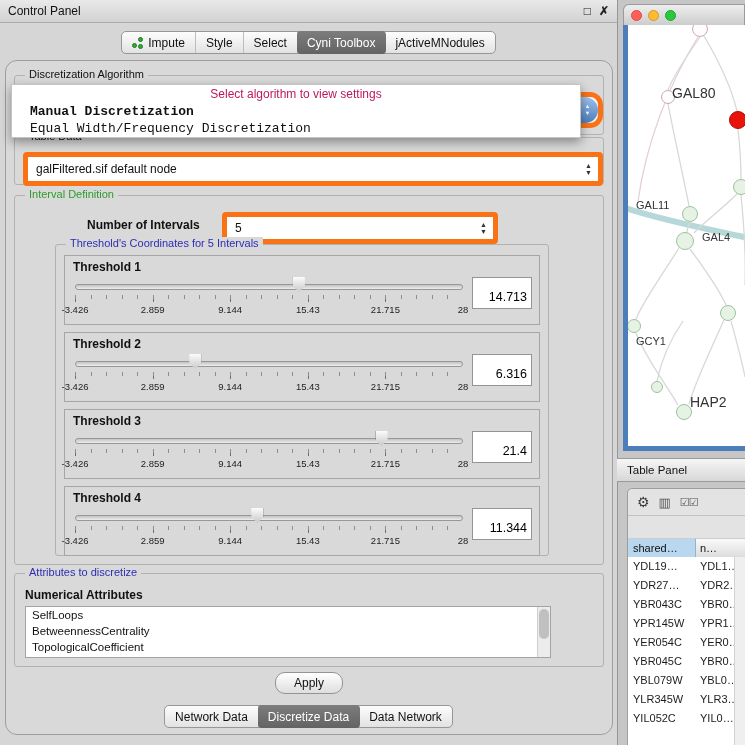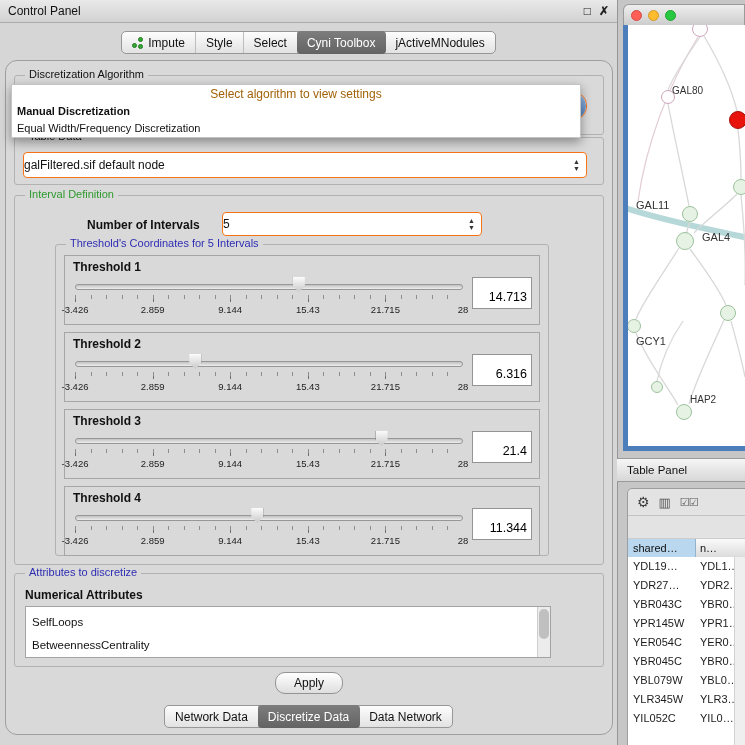--- a/index.html
+++ b/index.html
@@ -28,35 +28,35 @@
   .main-panel{position:absolute;left:5px;top:60px;width:606px;height:673px;background:#d9d9d9;
               border:1px solid #9e9e9e;border-radius:12px;}
 
   
   .group{position:absolute;border:1px solid #b2b2b2;border-radius:3px;}
   .group-label{position:absolute;top:-8px;left:10px;background:#d9d9d9;padding:0 4px;font-size:11px;white-space:nowrap;}
   .lbl-green{color:#2e9b2e;}
   .lbl-blue{color:#2d2db4;}
 
   
-  .combo{position:absolute;background:#fff;border:1px solid #f97316;border-radius:4px;
-         font-size:12px;line-height:22px;overflow:hidden;white-space:nowrap;}
+  .combo{position:absolute;background:#fff;border:5px solid #f97316;border-radius:4px;
+         font-size:12px;line-height:22px;padding-left:8px;overflow:hidden;white-space:nowrap;}
   .stepper{position:absolute;right:3px;top:50%;transform:translateY(-50%);width:13px;height:18px;
            display:flex;flex-direction:column;align-items:center;justify-content:center;
            font-size:7px;line-height:7px;color:#333;}
   .combo.round{border-radius:13px;background:linear-gradient(#ffffff,#ececec);}
   .capsule{position:absolute;right:0;top:0;bottom:0;width:21px;border-radius:0 13px 13px 0;
            background:linear-gradient(#9ec1ee,#4d7ebc);display:flex;flex-direction:column;
            align-items:center;justify-content:center;color:#fff;font-size:7px;line-height:7px;}
 
   
   .popup{position:absolute;left:5px;top:23px;width:568px;height:52px;background:#fff;
          border:1px solid #c4c4c4;box-shadow:0 4px 10px rgba(0,0,0,.38);z-index:10;}
-  .popup .placeholder{height:18px;line-height:18px;text-align:center;color:#a16207;font-size:12px;}
-  .popup .opt{height:17px;line-height:17px;padding-left:5px;font-size:11px;color:#111;}
+  .popup .placeholder{height:18px;line-height:18px;text-align:center;color:#be185d;font-size:12px;}
+  .popup .opt{height:17px;line-height:17px;padding-left:18px;font-size:13px;color:#111;font-family:Liberation Mono, monospace;}
   .popup .opt.bold{font-weight:bold;}
 
   
   .th-row{position:relative;height:68px;margin:7px 8px;border:1px solid #a6a6a6;background:#d9d9d9;}
   .th-label{position:absolute;left:8px;top:4px;font-size:12px;font-weight:bold;}
   .slider{position:absolute;left:10px;right:76px;top:20px;height:42px;}
   .track{position:absolute;left:0;right:0;top:8px;height:4px;border:1px solid #979797;border-radius:3px;
          background:linear-gradient(#c2c2c2,#ededed);}
   .ticks-minor{position:absolute;left:0;right:0;top:19px;height:4px;
     background:repeating-linear-gradient(90deg,#8d8d8d 0,#8d8d8d 1px,transparent 1px,transparent 4%);}
@@ -66,21 +66,21 @@
          background:linear-gradient(#fbfbfb,#c9c9c9);outline:1px solid #8a8a8a;
          clip-path:polygon(0 0,100% 0,100% 60%,50% 100%,0 60%);}
   .scale{position:absolute;left:0;right:0;top:28px;height:11px;font-size:9.5px;color:#1d1d1d;}
   .scale span{position:absolute;transform:translateX(-50%);white-space:nowrap;}
   .th-value{position:absolute;right:7px;top:21px;width:54px;height:22px;background:#fff;
             border:1px solid #949494;font-size:12.5px;text-align:right;padding:8px 4px 0 0;
             font-family:"Liberation Sans",sans-serif;}
 
   
   .listbox{position:absolute;background:#fff;border:1px solid #a3a3a3;overflow:hidden;}
-  .list-item{font-size:11.5px;line-height:15px;padding:8px 0 0 6px;white-space:nowrap;}
+  .list-item{font-size:11.5px;line-height:15px;padding:1px 0 0 6px;white-space:nowrap;}
   .vscroll{position:absolute;right:0;top:0;bottom:0;width:12px;background:#ececec;border-left:1px solid #cfcfcf;}
   .vthumb{position:absolute;left:1px;right:1px;top:2px;height:60%;border-radius:5px;background:#c0c0c0;}
 
   .apply-btn{position:absolute;left:50%;transform:translateX(-50%);top:611px;width:66px;height:20px;
              border:1px solid #949494;border-radius:10px;background:linear-gradient(#ffffff,#dedede);
              font-size:12px;text-align:center;line-height:20px;}
   .tabrow.bottom{top:705px;}
 
   
   .net-window{position:absolute;left:623px;top:4px;width:122px;height:447px;}
@@ -89,21 +89,21 @@
   .light{width:11px;height:11px;border-radius:50%;}
   .light.red{background:#ff5f57;border:1px solid #d94a43;box-sizing:border-box;}
   .light.yellow{background:#febc2e;border:1px solid #d3992a;box-sizing:border-box;}
   .light.green{background:#28c840;border:1px solid #1ea333;box-sizing:border-box;}
   .net-frame{position:absolute;left:0;right:0;top:21px;bottom:0;background:#4d7ebc;
              padding:0 0 5px 5px;box-sizing:border-box;}
   .net-canvas{position:relative;width:100%;height:100%;background:#fff;overflow:hidden;}
   .node{position:absolute;border-radius:50%;background:#e6f3e4;border:1px solid #9dc19d;box-sizing:border-box;}
   .node.white{background:#fdfdfd;border-color:#cfa6bb;}
   .node.red{background:#e8140c;border-color:#a50d08;}
-  .nlabel{position:absolute;font-size:10px;color:#333;white-space:nowrap;}
+  .nlabel{position:absolute;font-size:14px;color:#333;white-space:nowrap;}
 
   
   .tp-header{position:absolute;left:617px;top:458px;width:128px;height:24px;
              background:linear-gradient(#f6f6f6,#d7d7d7);border-top:1px solid #9a9a9a;
              border-bottom:1px solid #9a9a9a;display:flex;align-items:center;padding-left:10px;
              font-size:11.5px;box-sizing:border-box;}
   .table-window{position:absolute;left:627px;top:488px;width:118px;height:257px;background:#e3e3e3;
                 border:1px solid #9d9d9d;border-radius:5px 0 0 0;overflow:hidden;}
   .tw-toolbar{height:26px;display:flex;align-items:center;gap:9px;padding:0 9px;border-bottom:1px solid #c2c2c2;}
   .gear{font-size:14px;color:#3c3c3c;line-height:1;}

